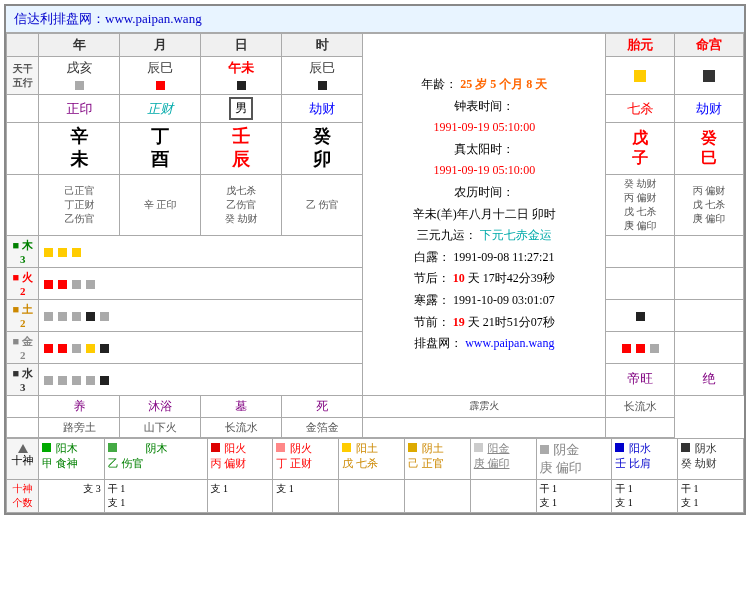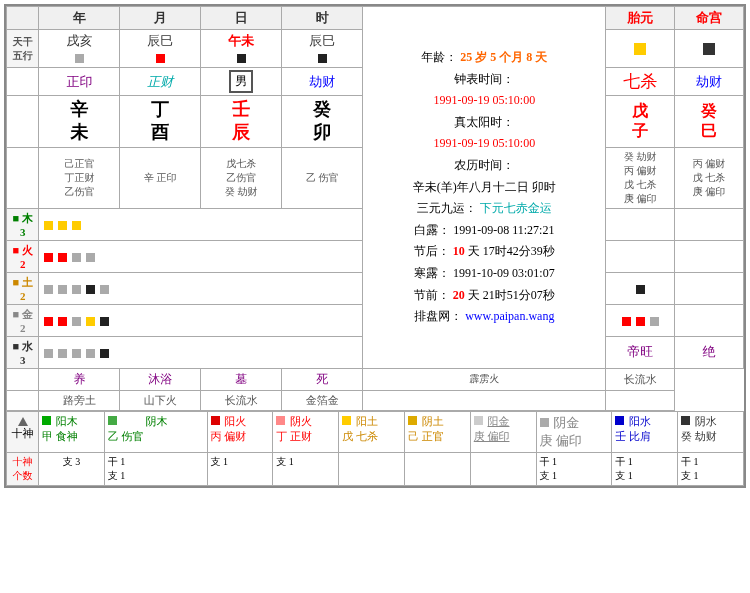--- a/index.html
+++ b/index.html
@@ -22,20 +22,23 @@
     .bottom-section { width:100%; border-collapse:collapse; }
     .bottom-section td { border:1px solid #aaa; padding:2px 3px; font-size:11px; vertical-align:top; }
     .tri-up { display:inline-block; width:0; height:0; border-left:5px solid transparent; border-right:5px solid transparent; border-bottom:9px solid #666; vertical-align:middle; }
     .male-box { border: 2px solid #555; padding: 1px 4px; display:inline-block; font-size:12px; }
   </style>
 </head>
 <body>
 
 <div class="outer">
 
+  <div class="header">
+    <span>信达利排盘网：</span><span style="color:#0000cc;">www.paipan.wang</span>
+  </div>
 
   <table class="main-table">
     <colgroup>
       <col style="width:32px">
       <col style="width:80px">
       <col style="width:80px">
       <col style="width:80px">
       <col style="width:80px">
       <col style="width:240px">
       <col style="width:68px">
@@ -84,21 +87,21 @@
           <span>节后：</span>
           <span class="red" style="font-weight:bold;">10</span>
           <span> 天 17时42分39秒</span>
         </div>
         <div>
           <span>寒露：</span>
           <span>1991-10-09 03:01:07</span>
         </div>
         <div>
           <span>节前：</span>
-          <span class="red" style="font-weight:bold;">20</span>
+          <span class="red" style="font-weight:bold;">19</span>
           <span> 天 21时51分07秒</span>
         </div>
         <div>
           <span>排盘网：</span>
           <span class="blue">www.paipan.wang</span>
         </div>
       </td>
       <td class="col-header" style="color:red;text-align:center;">胎元</td>
       <td class="col-header" style="color:red;">命宫</td>
     </tr>
@@ -130,21 +133,21 @@
     </tr>
 
     <tr>
       <td></td>
       <td style="color:purple; font-size:13px;">正印</td>
       <td style="color:#00aaaa; font-size:13px;font-style:italic;">正财</td>
       <td>
         <span class="male-box">男</span>
       </td>
       <td style="color:blue; font-size:13px;">劫财</td>
-      <td style="color:red; font-size:17px;">七杀</td>
+      <td style="color:red; font-size:13px;">七杀</td>
       <td style="color:blue; font-size:13px;">劫财</td>
     </tr>
 
     <tr>
       <td></td>
       <td class="dz-cell" style="line-height:1.3; font-size:18px; font-weight:bold;">辛<br>未</td>
       <td class="dz-cell" style="line-height:1.3; font-size:18px; font-weight:bold;">丁<br>酉</td>
       <td class="dz-cell red" style="line-height:1.3; font-size:18px; font-weight:bold;">壬<br>辰</td>
       <td class="dz-cell" style="line-height:1.3; font-size:18px; font-weight:bold;">癸<br>卯</td>
       <td class="dz-cell" style="line-height:1.3; font-size:16px; font-weight:bold; color:red;">戊<br>子</td>
@@ -296,21 +299,21 @@
         <span style="color:#0000cc; font-size:11px;">阳水<br>壬 比肩</span>
       </td>
       <td>
         <span style="background:#333; display:inline-block; width:9px; height:9px; margin-right:2px;"></span>
         <span style="color:#333; font-size:11px;">阴水<br>癸 劫财</span>
       </td>
     </tr>
 
     <tr>
       <td style="width:32px; background:#f5f5f5; text-align:center; font-size:10px; color:red;">十神<br>个数</td>
-      <td style="font-size:10px; text-align:center;">
+      <td style="font-size:10px; text-align:right;">
         <div></div>
         <div>支 3</div>
       </td>
       <td style="font-size:10px; text-align:left;">
         <div>干 1</div>
         <div>支 1</div>
       </td>
       <td style="font-size:10px; text-align:left;">
         <div></div>
         <div>支 1</div>

